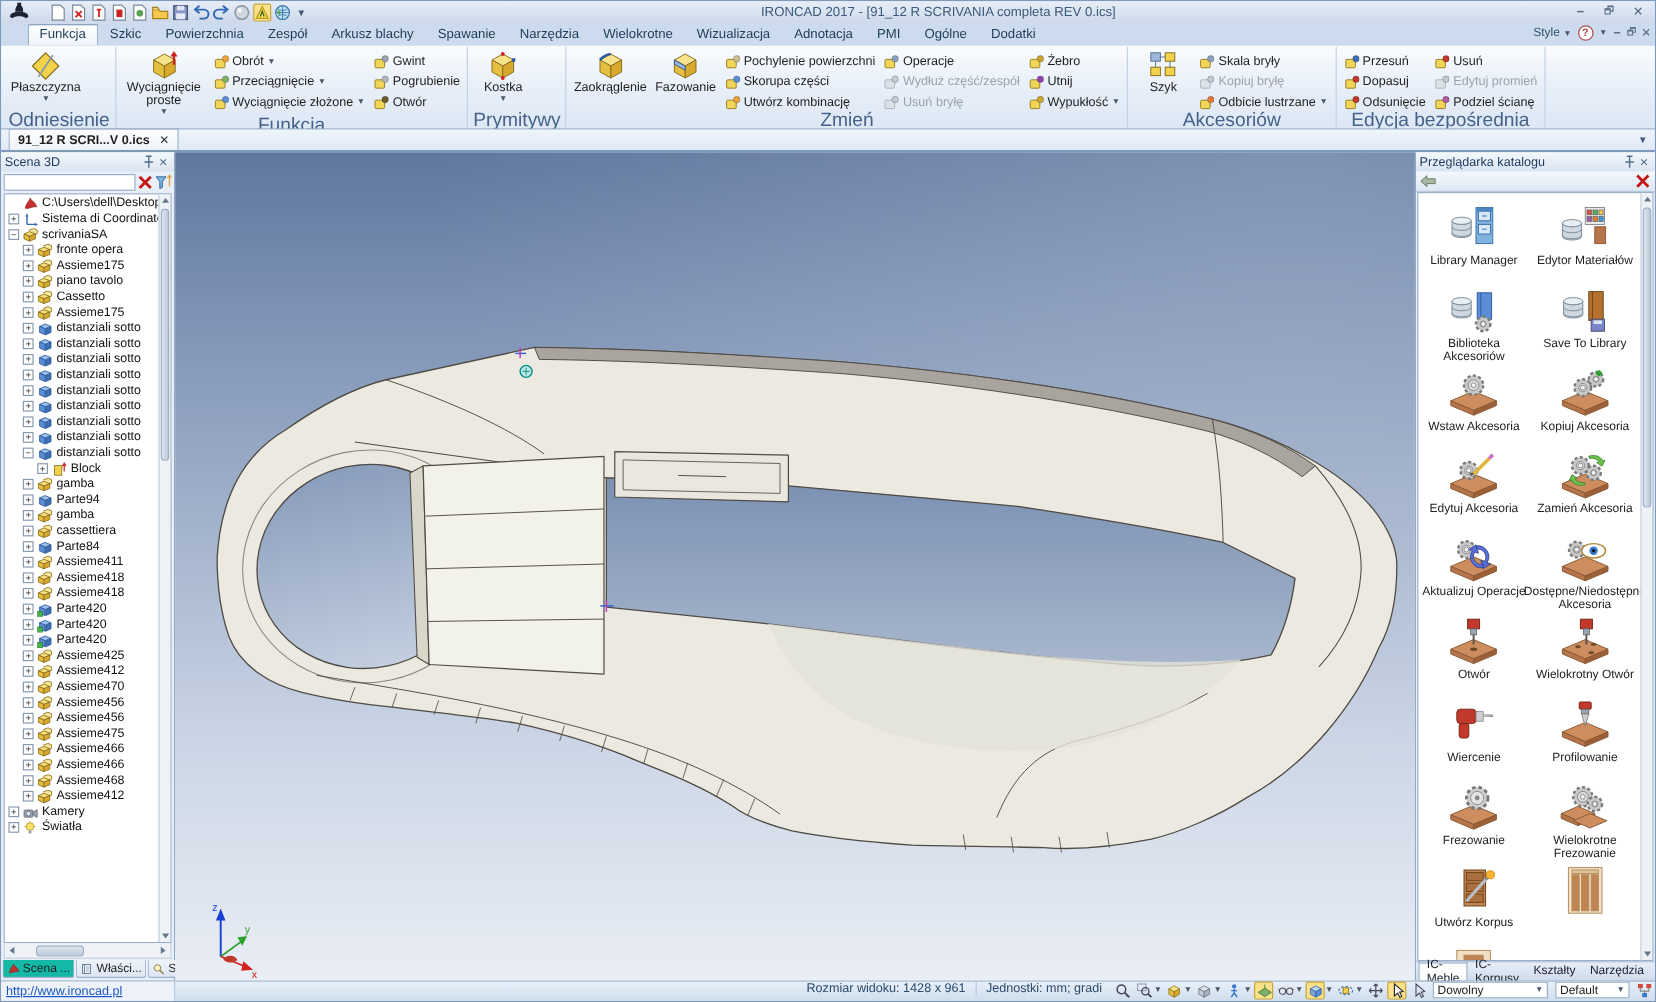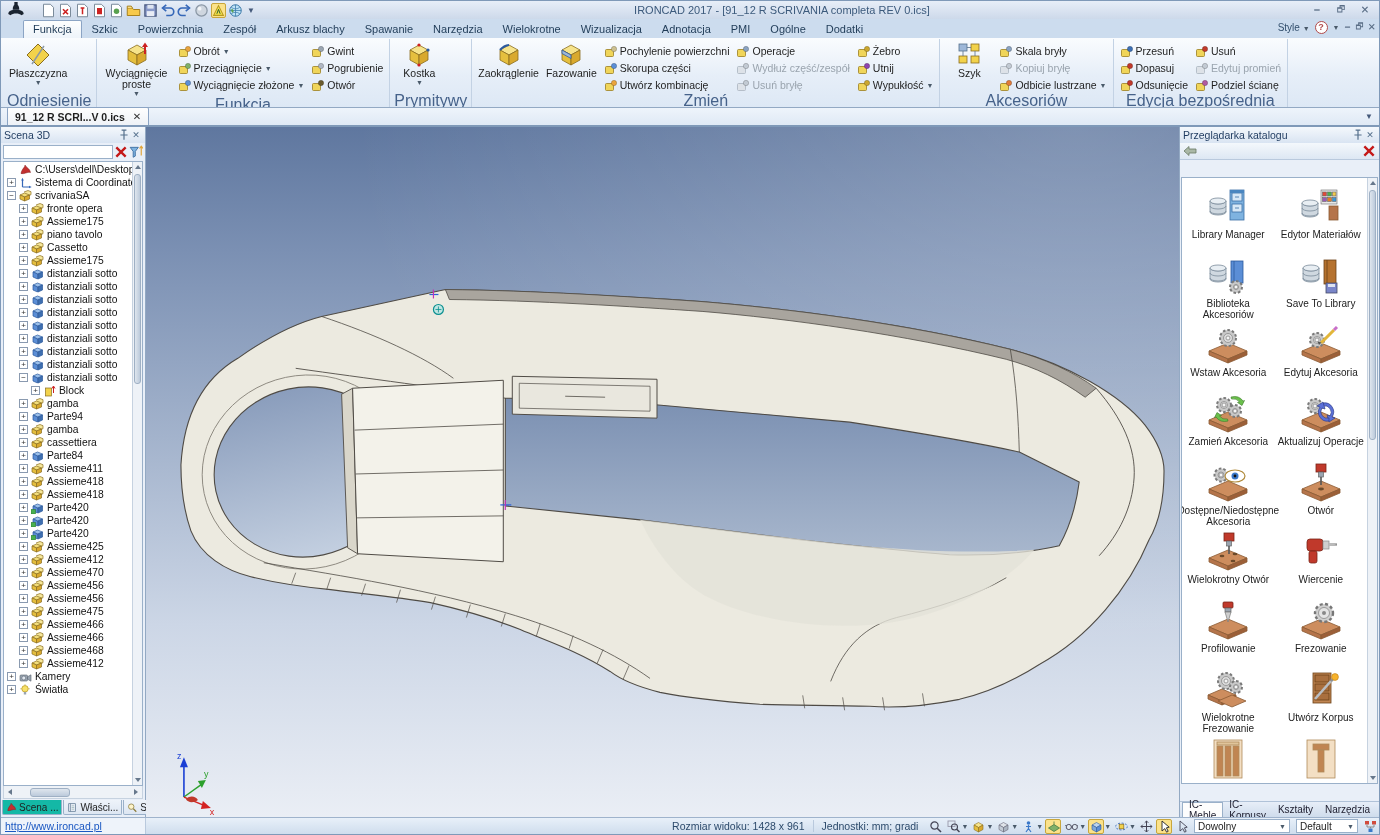--- a/index.html
+++ b/index.html
@@ -82,32 +82,32 @@
   
   .viewport{flex:1;position:relative;min-width:0;background:
     radial-gradient(ellipse at 90% 0%, rgba(255,255,255,.20), transparent 55%),
     linear-gradient(180deg,#5f779f 0%,#7b90b3 18%,#a3b3cc 45%,#ccd6e6 72%,#eaeef5 100%)}
   .viewport svg{position:absolute;inset:0;width:100%;height:100%}
 
   
   .rightpanel{width:200px;display:flex;flex-direction:column;background:#e9eff8;border-left:1px solid #93a9c3;flex:none}
   .rp-toolbar{height:17px;background:linear-gradient(#f4f8fc,#dde7f3);display:flex;align-items:center;padding:0 3px;border-bottom:1px solid #b9c9dd;flex:none}
   .rp-toolbar .sp{flex:1}
-  .catalog{flex:1;display:flex;margin:17px 1px;border:1px solid #9ab0c9;background:#fff;min-height:0;overflow:hidden}
+  .catalog{flex:1;display:flex;margin:0 1px;border:1px solid #9ab0c9;background:#fff;min-height:0;overflow:hidden}
   .cat-grid{flex:1;display:grid;grid-template-columns:1fr 1fr;justify-items:center;align-content:start;padding-top:8px;overflow:hidden}
   .cat-item{width:92px;height:69px;display:flex;flex-direction:column;align-items:center}
   .cat-item svg{width:44px;height:42px;flex:none}
   .cat-label{font-size:10px;text-align:center;line-height:10.5px;color:#222;margin-top:2px}
   .rp-tabs{height:16px;display:flex;align-items:center;background:linear-gradient(#e7eef8,#cfdcec);padding-left:2px;border-top:1px solid #b0c2d8;flex:none}
   .rp-tab{padding:1px 6px;font-size:10px;color:#223;height:15px;display:flex;align-items:center}
   .rp-tab.active{background:#fdfdfd;border:1px solid #9ab0c9;border-bottom:none}
   .rp-tabs .doc-overflow{padding:0 4px}
 
   
-  .statusbar{height:17px;background:linear-gradient(#e8f0f9,#cfdded);border-top:1px solid #9fb3cc;display:flex;align-items:center;font-size:10.5px;color:#2c4a6b;flex:none}
+  .statusbar{height:17px;background:linear-gradient(#e8f0f9,#cfdded);border-top:1px solid #9fb3cc;display:flex;align-items:flex-start;font-size:10.5px;color:#2c4a6b;flex:none}
   .sb-link{width:145px;height:100%;display:flex;align-items:center;padding-left:4px;color:#1a57c2;text-decoration:underline;border-right:1px solid #b9c9dd;background:#eef3fa;flex:none;font-size:10.5px}
   .sb-sp{flex:1}
   .sb-label{padding:0 8px;white-space:nowrap}
   .sb-sep{width:1px;height:12px;background:#b9c9dd}
   .sbi{width:16px;height:15px;display:flex;align-items:center;justify-content:center;border-radius:2px;margin:0 1px;flex:none}
   .sbi.active{background:#fbe28a;border:1px solid #c8a63c}
   .sbi svg{width:13px;height:13px}
   .sb-caret{font-size:7px;color:#4a5a6a;margin:0 1px 0 -1px}
   .sb-select{display:flex;align-items:center;justify-content:space-between;background:#fff;border:1px solid #9ab0c9;height:14px;padding:0 3px;margin:0 3px;font-size:10px;color:#222}
 </style>
@@ -1262,20 +1262,35 @@
                     <circle cx="22" cy="14" r="4.5" fill="#dcdcdc" stroke="#8a8a8a" stroke-width=".8"></circle>
                     <circle cx="22" cy="14" r="2" fill="#f5f5f5" stroke="#8a8a8a" stroke-width=".8"></circle>
                   </svg>
                   <div class="cat-label">Wstaw Akcesoria</div>
                 </div>
                 <div class="cat-item">
                   <svg viewBox="0 0 44 42">
                     <path d="M3 27 L22 19 L41 27 L22 35Z" fill="#cd8d5e" stroke="#8a5a33" stroke-width=".8"></path>
                     <path d="M3 27 v4 l19 8 v-4Z" fill="#b5744a" stroke="#8a5a33" stroke-width=".8"></path>
                     <path d="M41 27 v4 l-19 8 v-4Z" fill="#9c5f38" stroke="#8a5a33" stroke-width=".8"></path>
+                    <circle cx="20" cy="16" r="7" fill="#c9c9c9" stroke="#7a7a7a" stroke-width="2" stroke-dasharray="2.6 2"></circle>
+                    <circle cx="20" cy="16" r="3.5" fill="#dcdcdc" stroke="#8a8a8a" stroke-width=".8"></circle>
+                    <circle cx="20" cy="16" r="2" fill="#f5f5f5" stroke="#8a8a8a" stroke-width=".8"></circle>
+                    <circle cx="31" cy="9" r="6" fill="#c9c9c9" stroke="#7a7a7a" stroke-width="2" stroke-dasharray="2.6 2"></circle>
+                    <circle cx="31" cy="9" r="2.5" fill="#dcdcdc" stroke="#8a8a8a" stroke-width=".8"></circle>
+                    <circle cx="31" cy="9" r="2" fill="#f5f5f5" stroke="#8a8a8a" stroke-width=".8"></circle>
+                    <path d="M27 2 h5 M29.5 -0.5 v5" transform="translate(4,2)" stroke="#2ca02c" stroke-width="2.4"></path>
+                  </svg>
+                  <div class="cat-label">Kopiuj Akcesoria</div>
+                </div>
+                <div class="cat-item">
+                  <svg viewBox="0 0 44 42">
+                    <path d="M3 27 L22 19 L41 27 L22 35Z" fill="#cd8d5e" stroke="#8a5a33" stroke-width=".8"></path>
+                    <path d="M3 27 v4 l19 8 v-4Z" fill="#b5744a" stroke="#8a5a33" stroke-width=".8"></path>
+                    <path d="M41 27 v4 l-19 8 v-4Z" fill="#9c5f38" stroke="#8a5a33" stroke-width=".8"></path>
                     <circle cx="18" cy="16" r="7" fill="#c9c9c9" stroke="#7a7a7a" stroke-width="2" stroke-dasharray="2.6 2"></circle>
                     <circle cx="18" cy="16" r="3.5" fill="#dcdcdc" stroke="#8a8a8a" stroke-width=".8"></circle>
                     <circle cx="18" cy="16" r="2" fill="#f5f5f5" stroke="#8a8a8a" stroke-width=".8"></circle>
                     <path d="M22 19 L35 6" stroke="#e2b63a" stroke-width="3"></path>
                     <path d="M35 6 l3 -3" stroke="#c86fc9" stroke-width="3"></path>
                     <path d="M20 21 l2.5 -2.5 l-4 -1Z" fill="#555"></path>
                   </svg>
                   <div class="cat-label">Edytuj Akcesoria</div>
                 </div>
                 <div class="cat-item">

